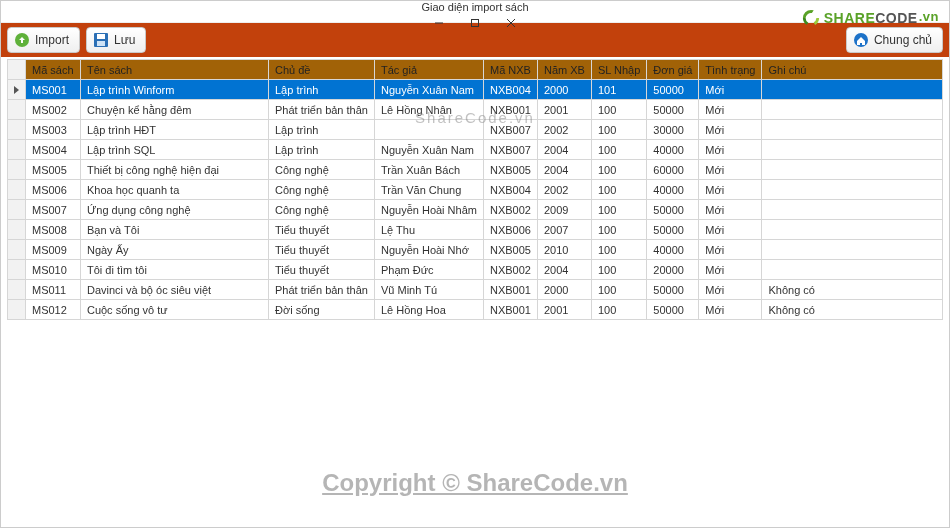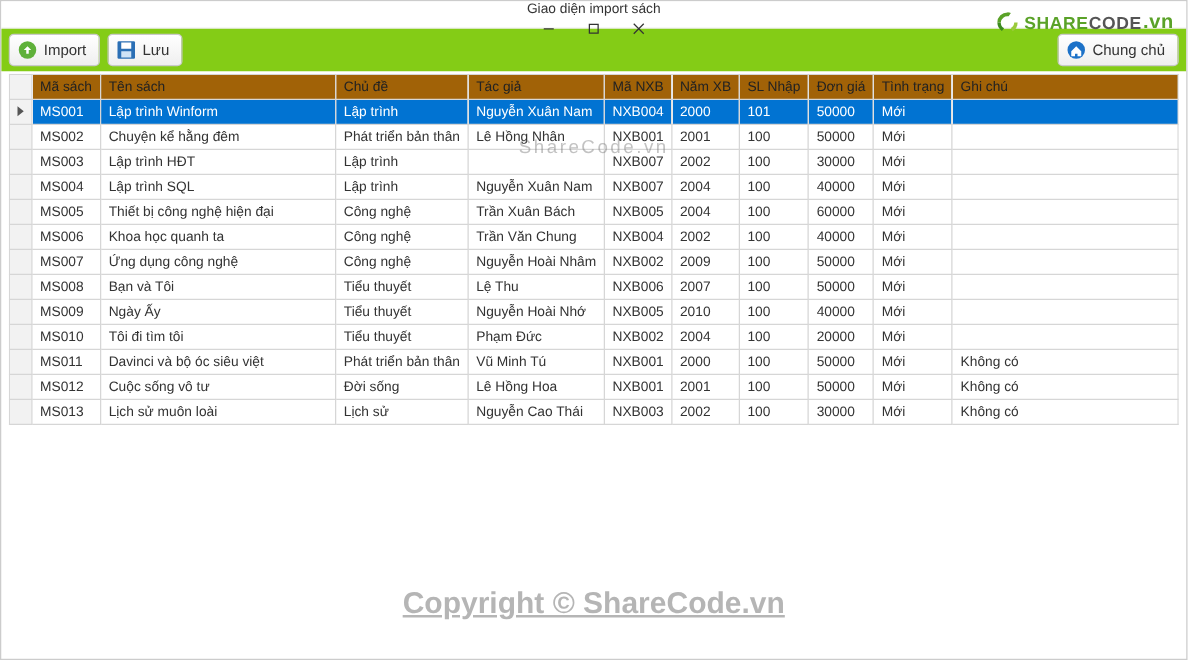--- a/index.html
+++ b/index.html
@@ -35,21 +35,21 @@
   color: #333; font-size: 10px;
 }
 .titlebar .win-btn svg { width: 10px; height: 10px; }
 
 .toolbar {
   height: 34px;
   display: flex;
   align-items: center;
   padding: 3px 6px;
   gap: 6px;
-  background: #84cc16;
+  background: #c2410c;
 }
 .tbtn {
   display: flex; align-items: center;
   height: 26px;
   padding: 0 10px 0 6px;
   border: 1px solid #c9c9c9;
   border-radius: 4px;
   background: linear-gradient(#fff,#efefef);
   font-size: 12px; color: #333;
   gap: 5px;
@@ -102,21 +102,21 @@
   display: flex; align-items: center;
   font-size: 14px; font-weight: 700;
   color: #4a4a4a;
   letter-spacing: .5px;
 }
 .watermark-logo .wheel {
   width: 18px; height: 18px; margin-right: 4px;
 }
 .watermark-logo .s1 { color: #5aa228; }
 .watermark-logo .s2 { color: #555; }
-.watermark-logo .s3 { color: #5aa228; font-size: 16px; align-self: flex-start; margin-left: 1px; }
+.watermark-logo .s3 { color: #5aa228; font-size: 13px; align-self: flex-start; margin-left: 1px; }
 
 .watermark-center {
   position: absolute;
   top: 108px; left: 0; right: 0;
   text-align: center;
   font-size: 15px;
   letter-spacing: 2px;
   color: rgba(120,120,120,.45);
   font-weight: 500;
   pointer-events: none;
@@ -381,31 +381,18 @@
           <td>Cuộc sống vô tư</td>
           <td>Đời sống</td>
           <td>Lê Hồng Hoa</td>
           <td>NXB001</td>
           <td>2001</td>
           <td>100</td>
           <td>50000</td>
           <td>Mới</td>
           <td>Không có</td>
         </tr>
-        <tr>
-          <td class="rowhdr"></td>
-          <td>MS013</td>
-          <td>Lịch sử muôn loài</td>
-          <td>Lịch sử</td>
-          <td>Nguyễn Cao Thái</td>
-          <td>NXB003</td>
-          <td>2002</td>
-          <td>100</td>
-          <td>30000</td>
-          <td>Mới</td>
-          <td>Không có</td>
-        </tr>
       </tbody>
     </table>
 </div>
 
 <div class="watermark-center">ShareCode.vn</div>
 <div class="watermark-bottom">Copyright © ShareCode.vn</div>
 
 </body></html>

